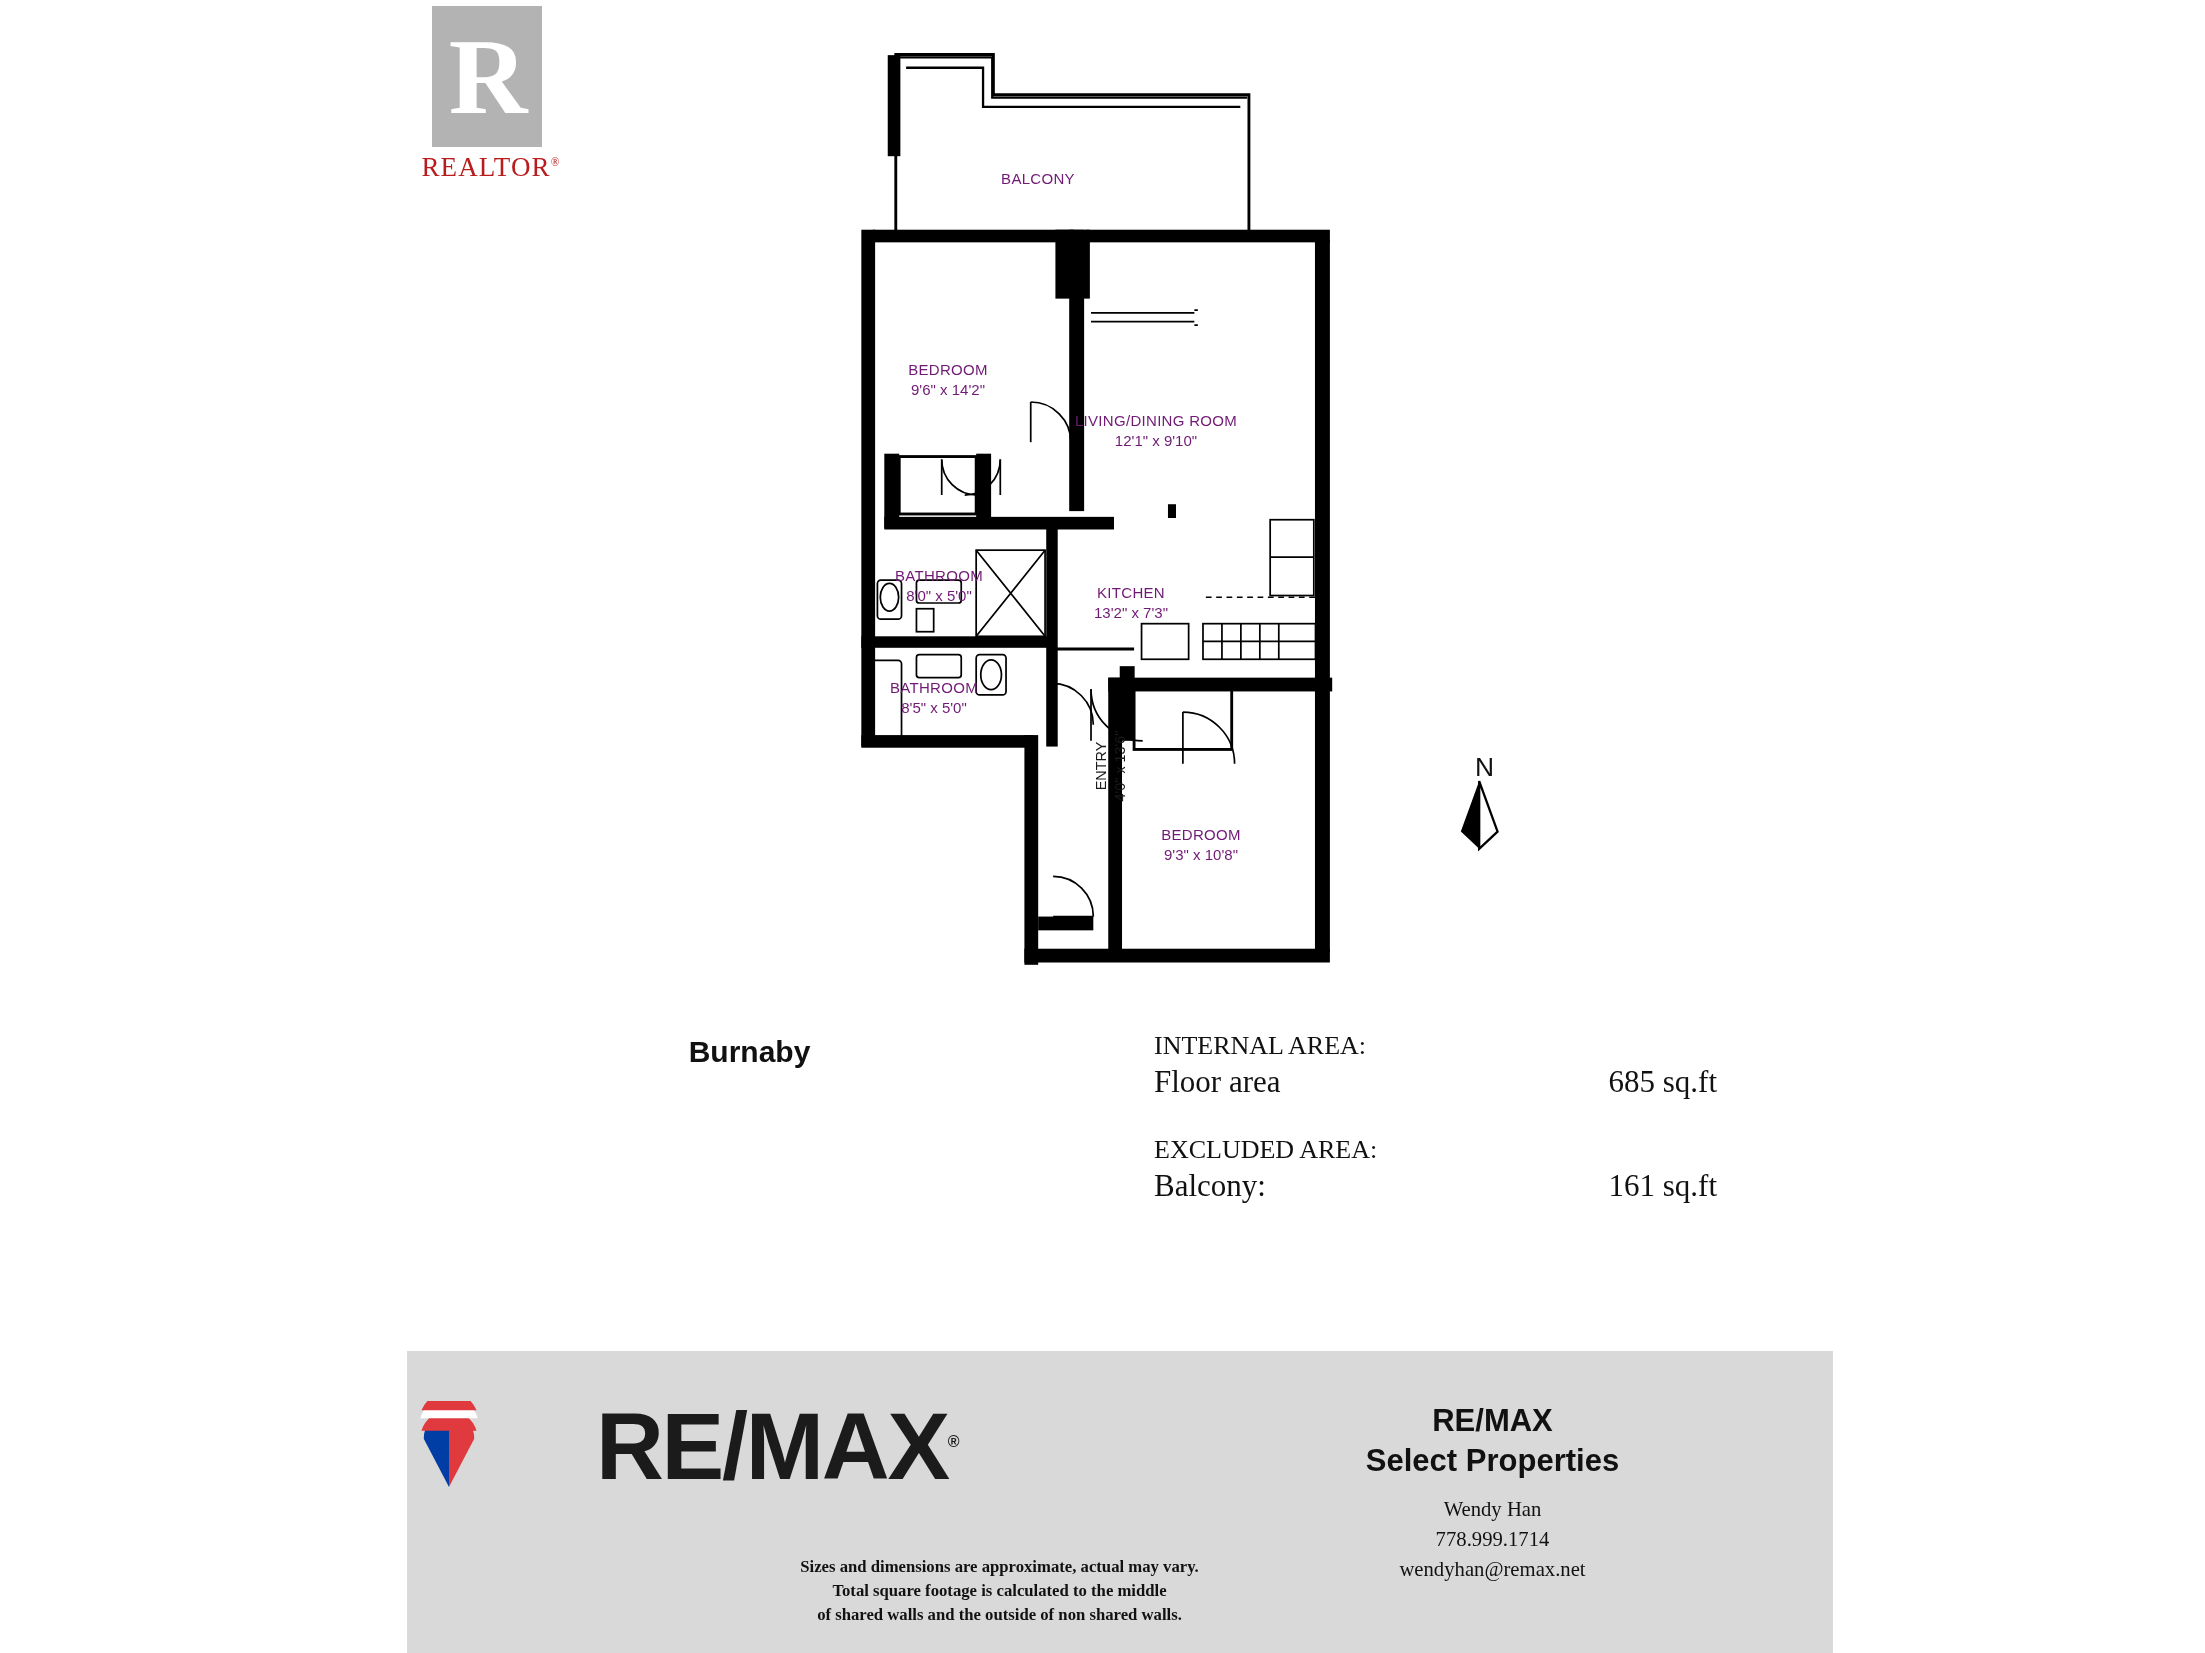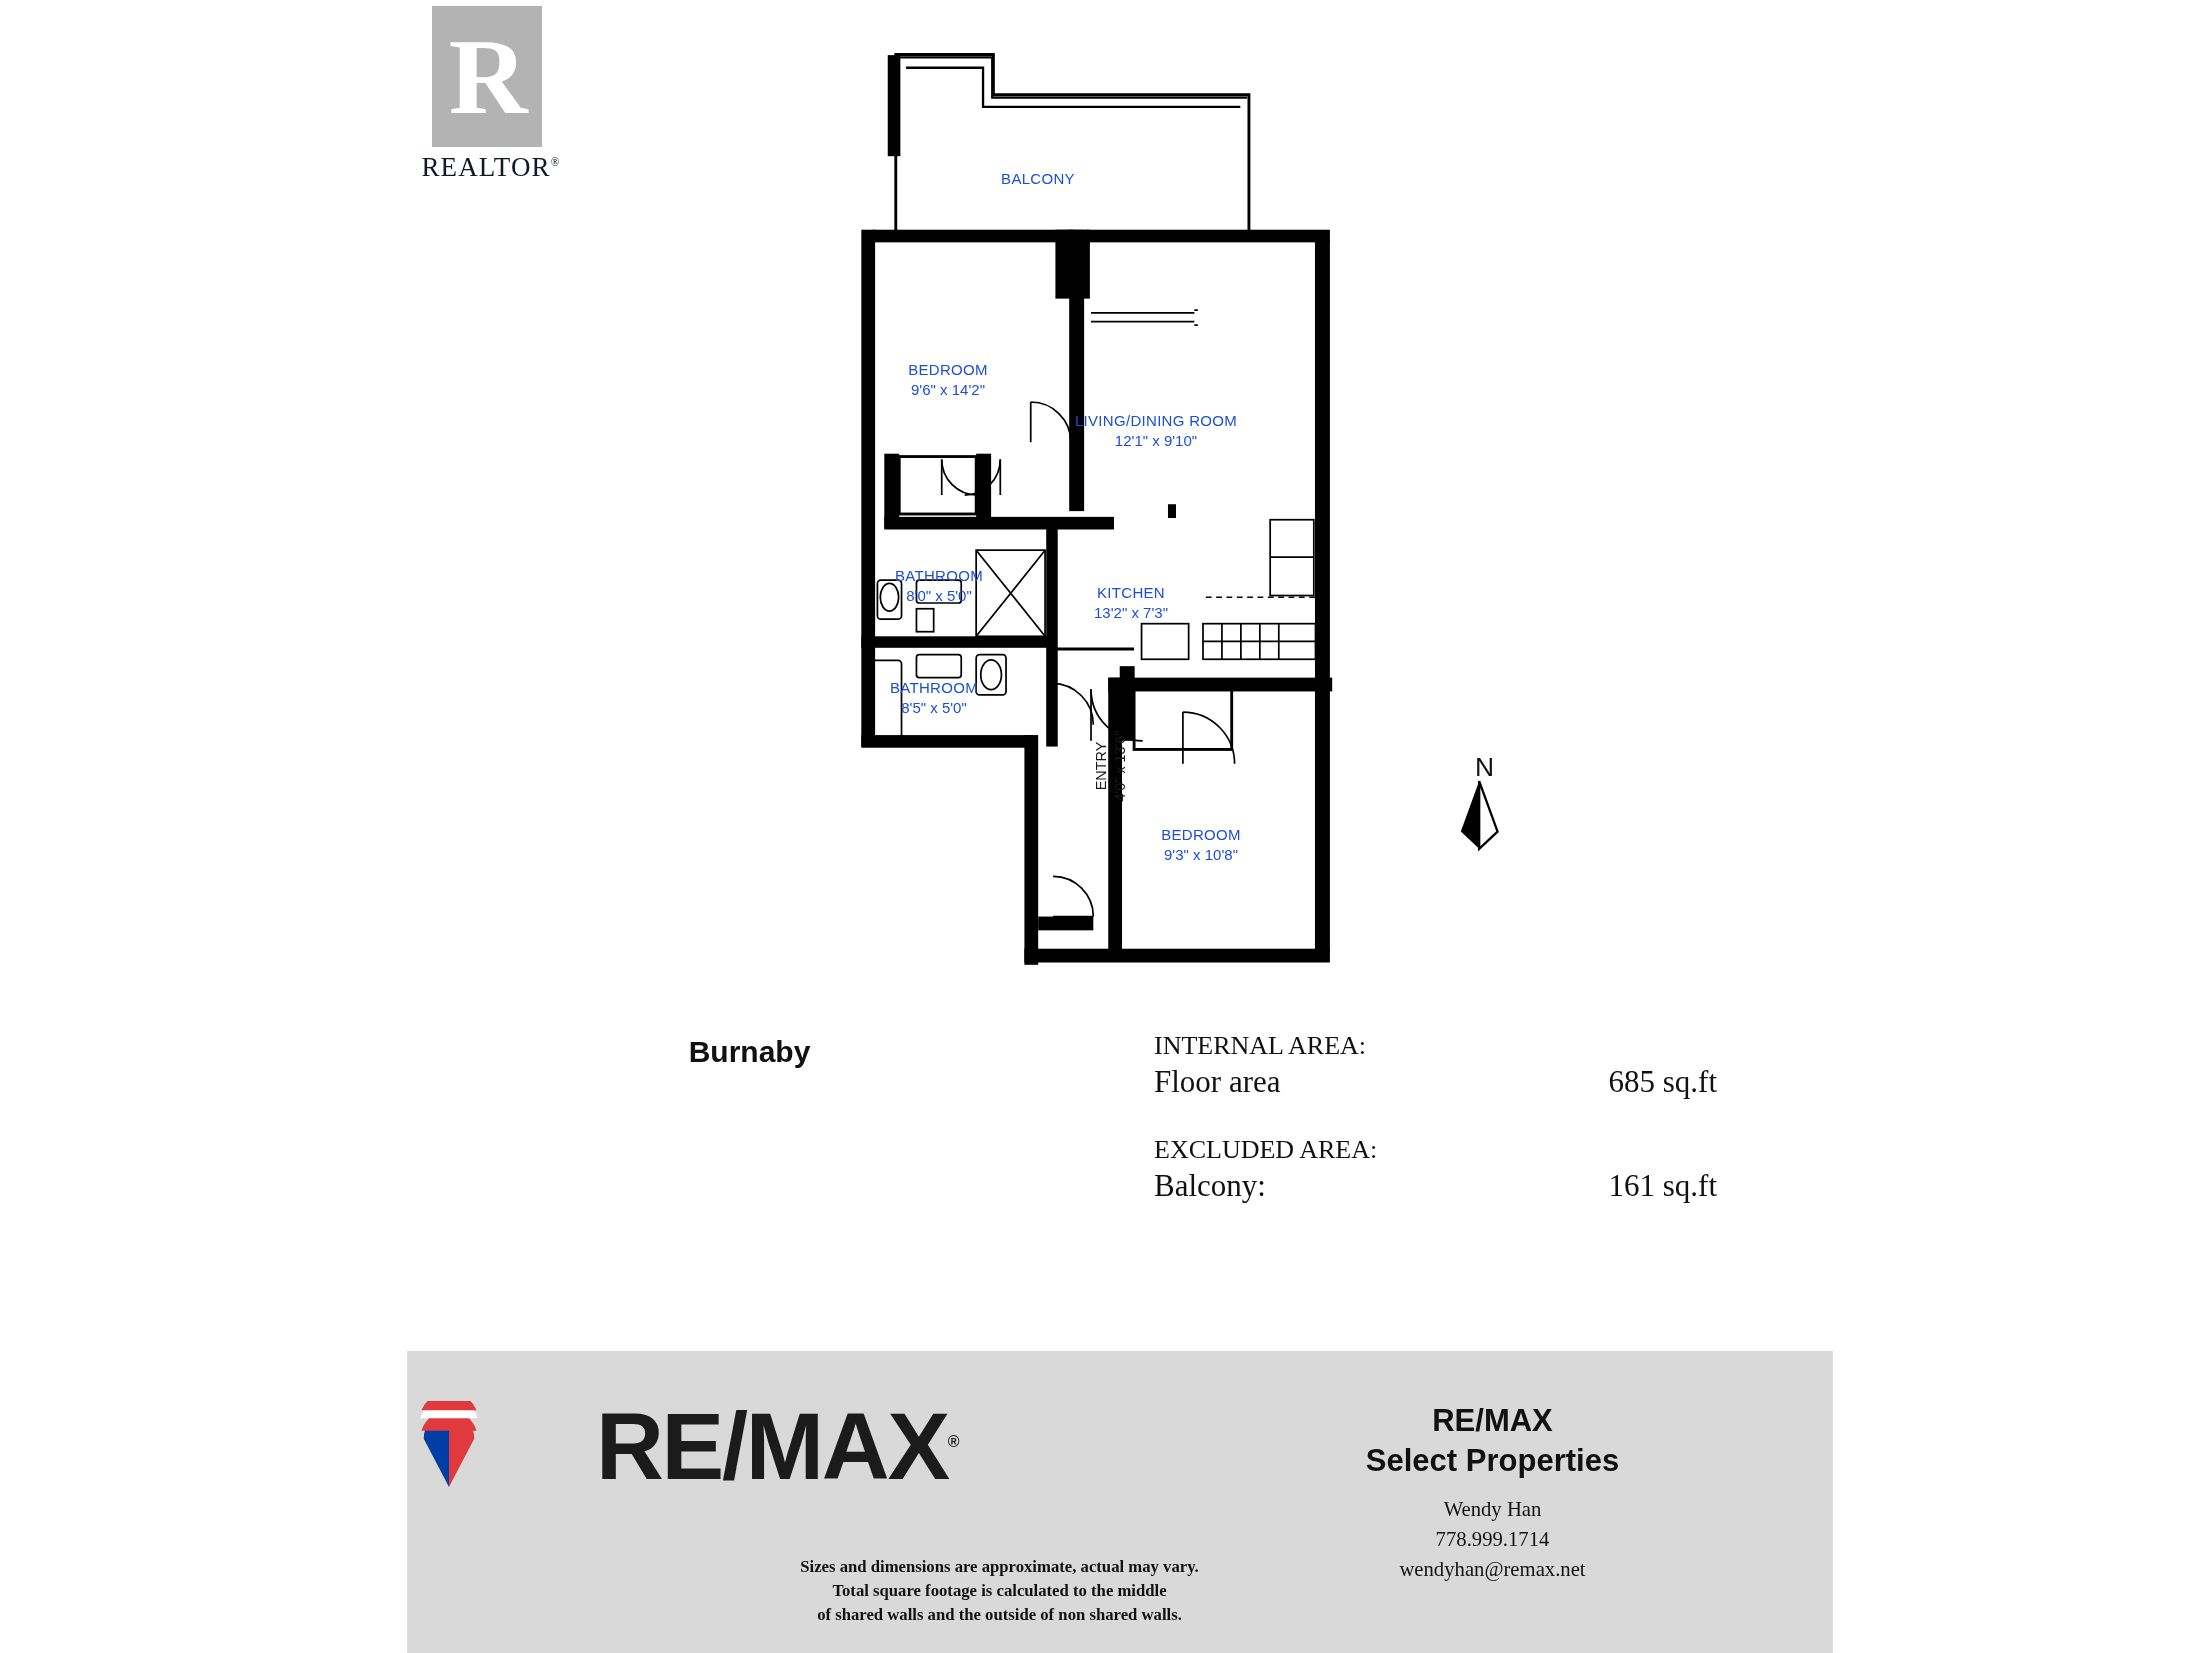--- a/index.html
+++ b/index.html
@@ -41,41 +41,41 @@
     font-size: 109px;
     line-height: 103px;
     letter-spacing: -2.3px;
   }
   #realtor-word {
     position: absolute;
     left: 0px;
     top: 146px;
     width: 164px;
     text-align: center;
-    color: #0f172a;
+    color: #b91c1c;
     font-family: "Liberation Serif", serif;
     font-size: 27px;
     letter-spacing: 1.1px;
   }
   #realtor-word sup { font-size: 11.5px; }
 
   
   #floorplan {
     position: absolute;
     left: 0;
     top: 0;
     width: 2205px;
     height: 1005px;
   }
 
   
   .room-label {
     position: absolute;
     text-align: center;
-    color: #1d4ed8;
+    color: #701a75;
     font-family: "Liberation Sans", sans-serif;
     font-size: 15px;
     line-height: 19.5px;
     white-space: nowrap;
   }
   .room-label .nm { font-weight: 400; letter-spacing: 0.3px; }
   .room-label .dim { font-weight: 400; }
 
   #label-balcony { left: 946px; top: 169px; width: 184px; }
   #label-bedroom1 { left: 856px; top: 360px; width: 184px; }

